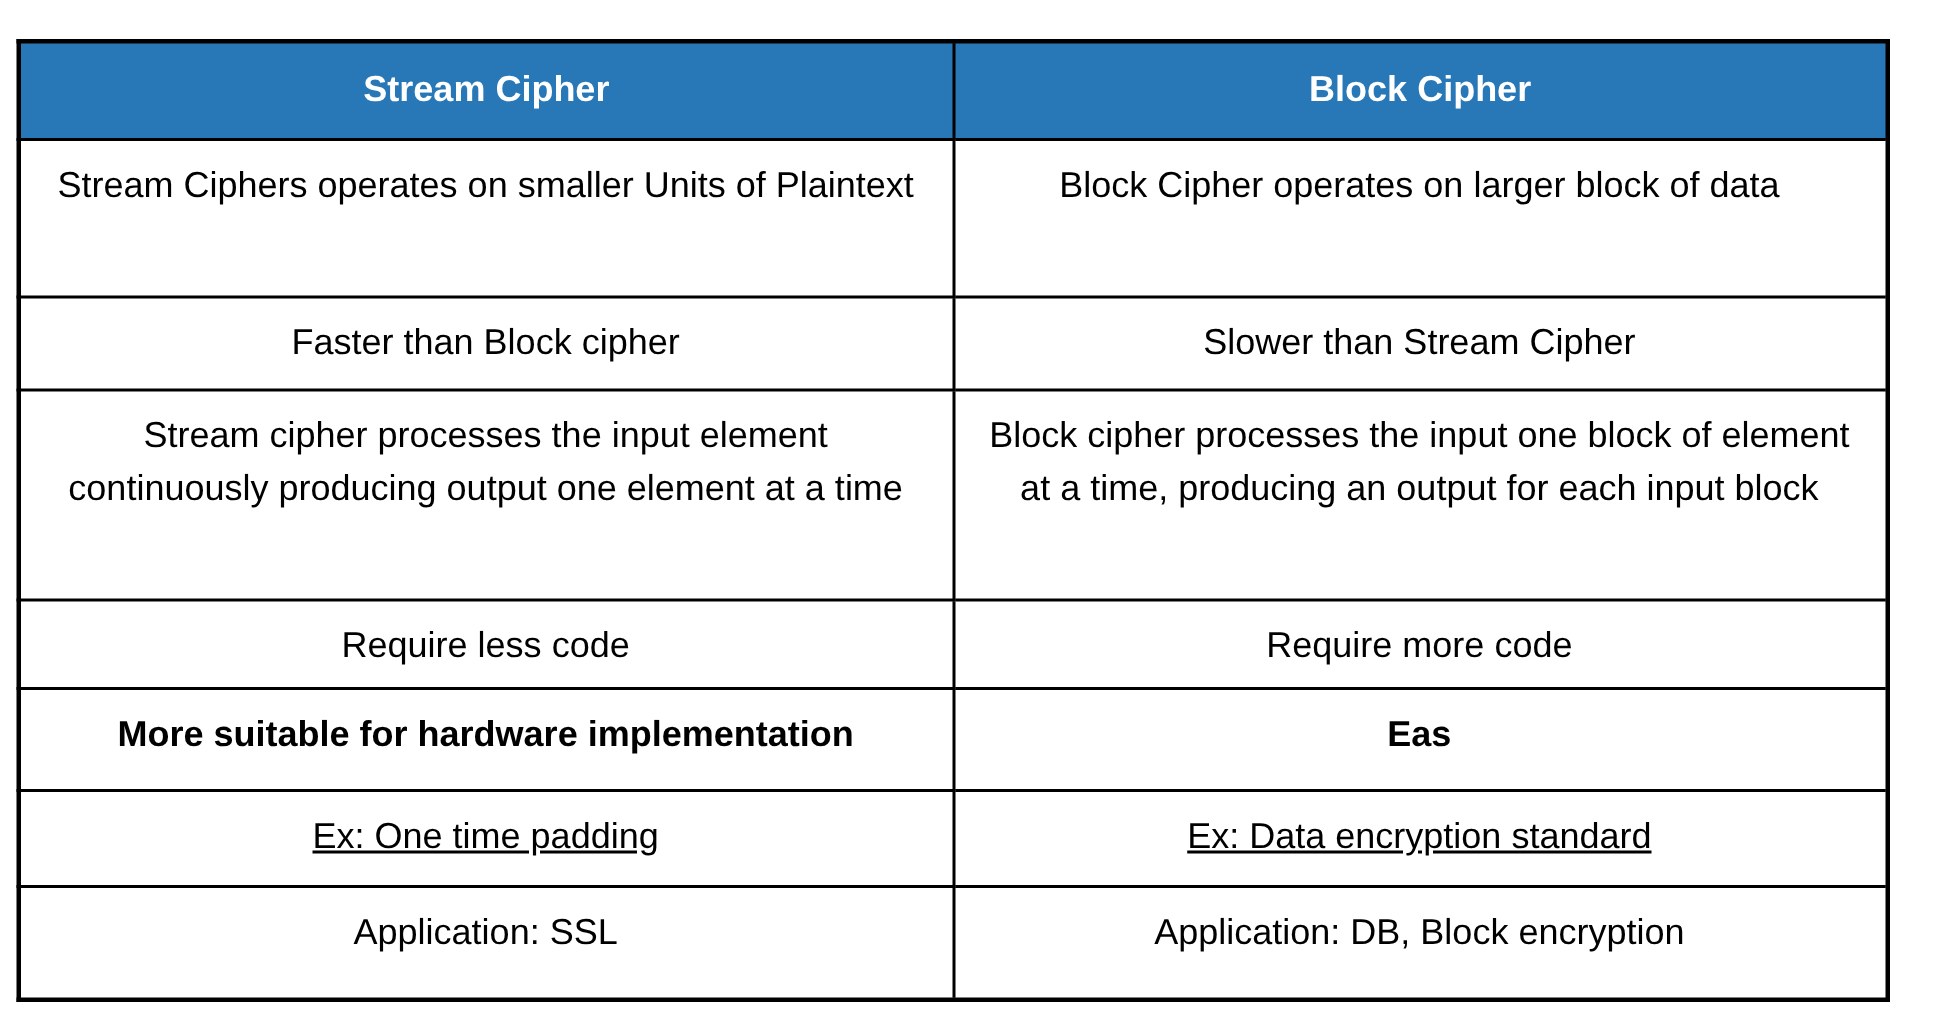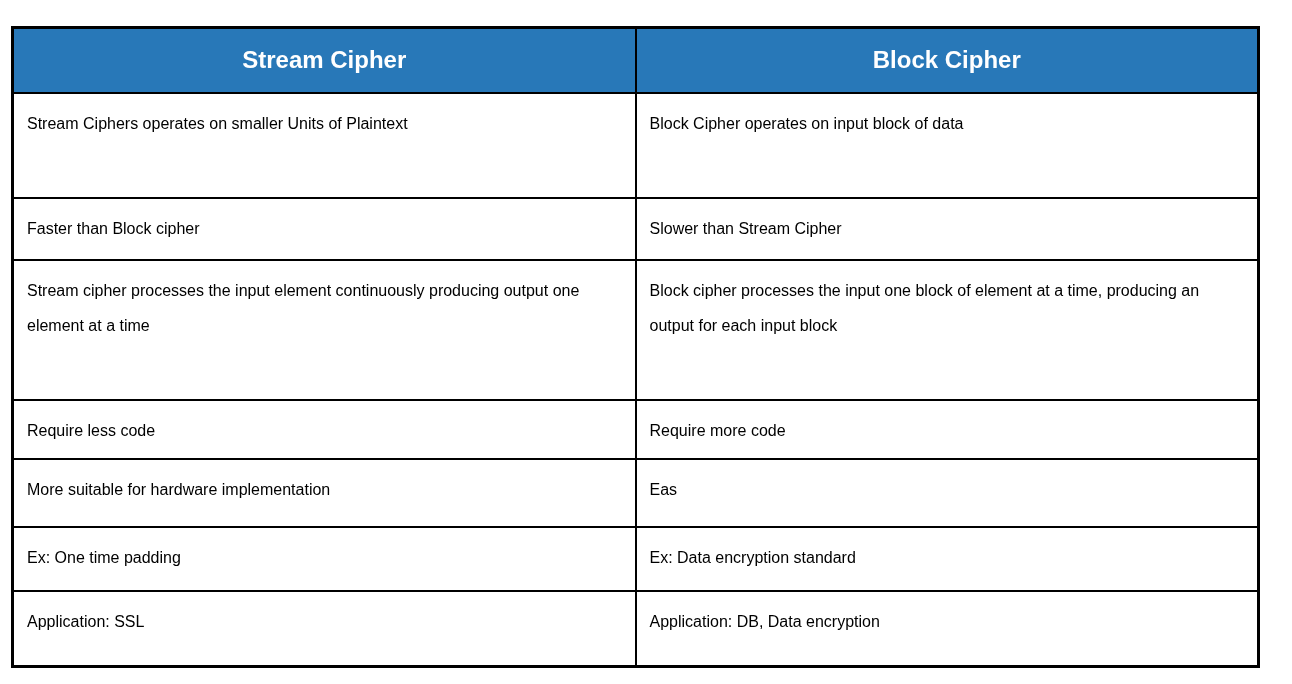--- a/index.html
+++ b/index.html
@@ -37,51 +37,51 @@
     font-size:24px;
     font-weight:bold;
     text-align:center;
     vertical-align:middle;
     border:2px solid var(--border);
     padding:0;
   }
   table.cmp td{
     border:2px solid var(--border);
     vertical-align:top;
-    text-align:left;
-    font-size:16px;
+    text-align:center;
+    font-size:24px;
     line-height:35px;
     padding:12px 14px 10px 13px;
   }
   tr.r1{height:105px;}
   tr.r2{height:62px;}
   tr.r3{height:140px;margin-left:38px;}
   tr.r4{height:58px;}
-  tr.r5{height:68px;}
-  tr.r6{height:64px;}
+  tr.r5{height:68px;font-weight:bold;}
+  tr.r6{height:64px;text-decoration:underline;}
   tr.r7{height:76px;}
 </style>
 </head>
 <body>
 
 <table class="cmp">
   <colgroup>
       <col>
       <col>
     </colgroup>
   <thead>
     <tr>
       <th>Stream Cipher</th>
       <th>Block Cipher</th>
     </tr>
   </thead>
   <tbody>
     <tr class="r1">
       <td>Stream Ciphers operates on smaller Units of Plaintext</td>
-      <td>Block Cipher operates on input block of data</td>
+      <td>Block Cipher operates on larger block of data</td>
     </tr>
     <tr class="r2">
       <td>Faster than Block cipher</td>
       <td>Slower than Stream Cipher</td>
     </tr>
     <tr class="r3">
       <td>Stream cipher processes the input element continuously producing output one element at a time</td>
       <td>Block cipher processes the input one block of element at a time, producing an output for each input block</td>
     </tr>
     <tr class="r4">
@@ -91,16 +91,16 @@
     <tr class="r5">
       <td>More suitable for hardware implementation</td>
       <td>Eas</td>
     </tr>
     <tr class="r6">
       <td>Ex: One time padding</td>
       <td>Ex: Data encryption standard</td>
     </tr>
     <tr class="r7">
       <td>Application: SSL</td>
-      <td>Application: DB, Data encryption</td>
+      <td>Application: DB, Block encryption</td>
     </tr>
   </tbody>
 </table>
 
 </body></html>

